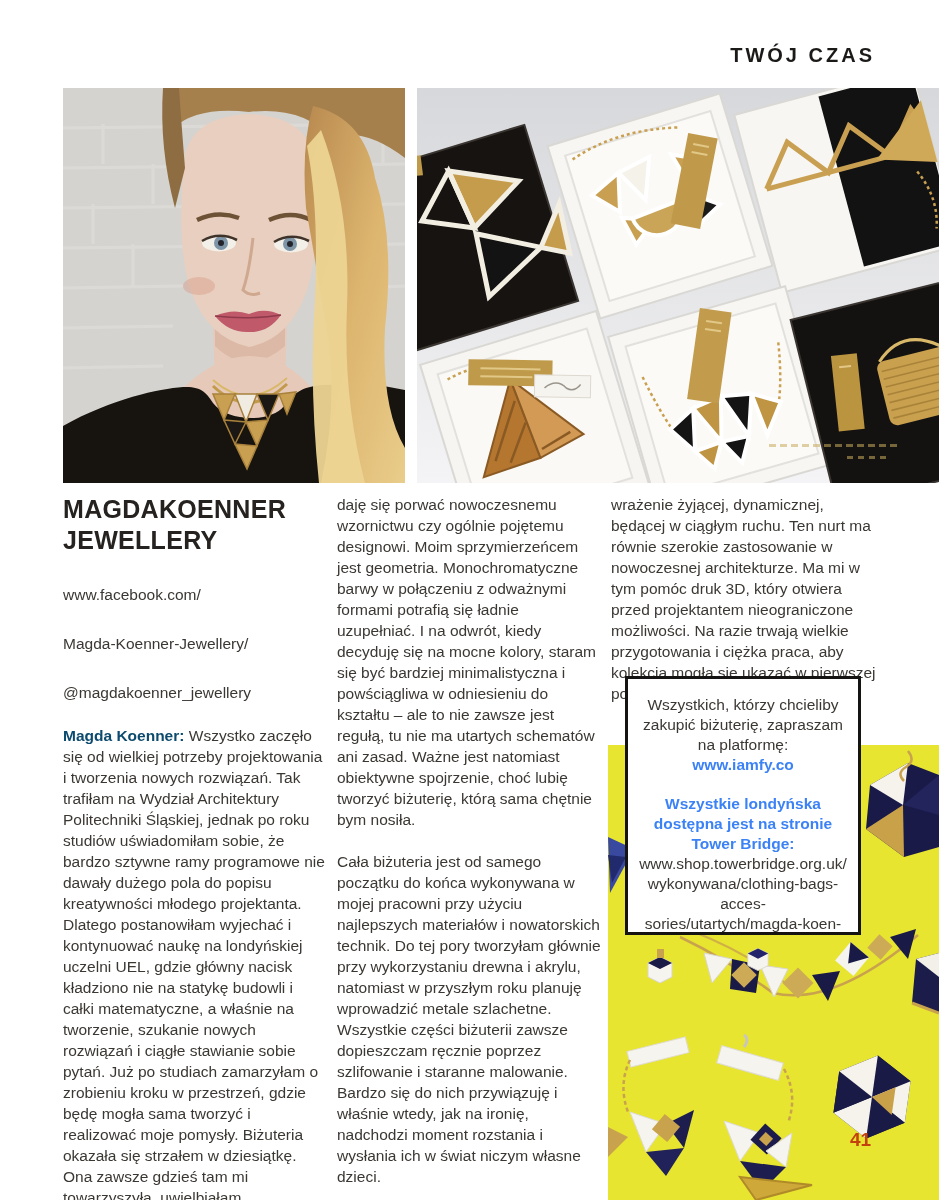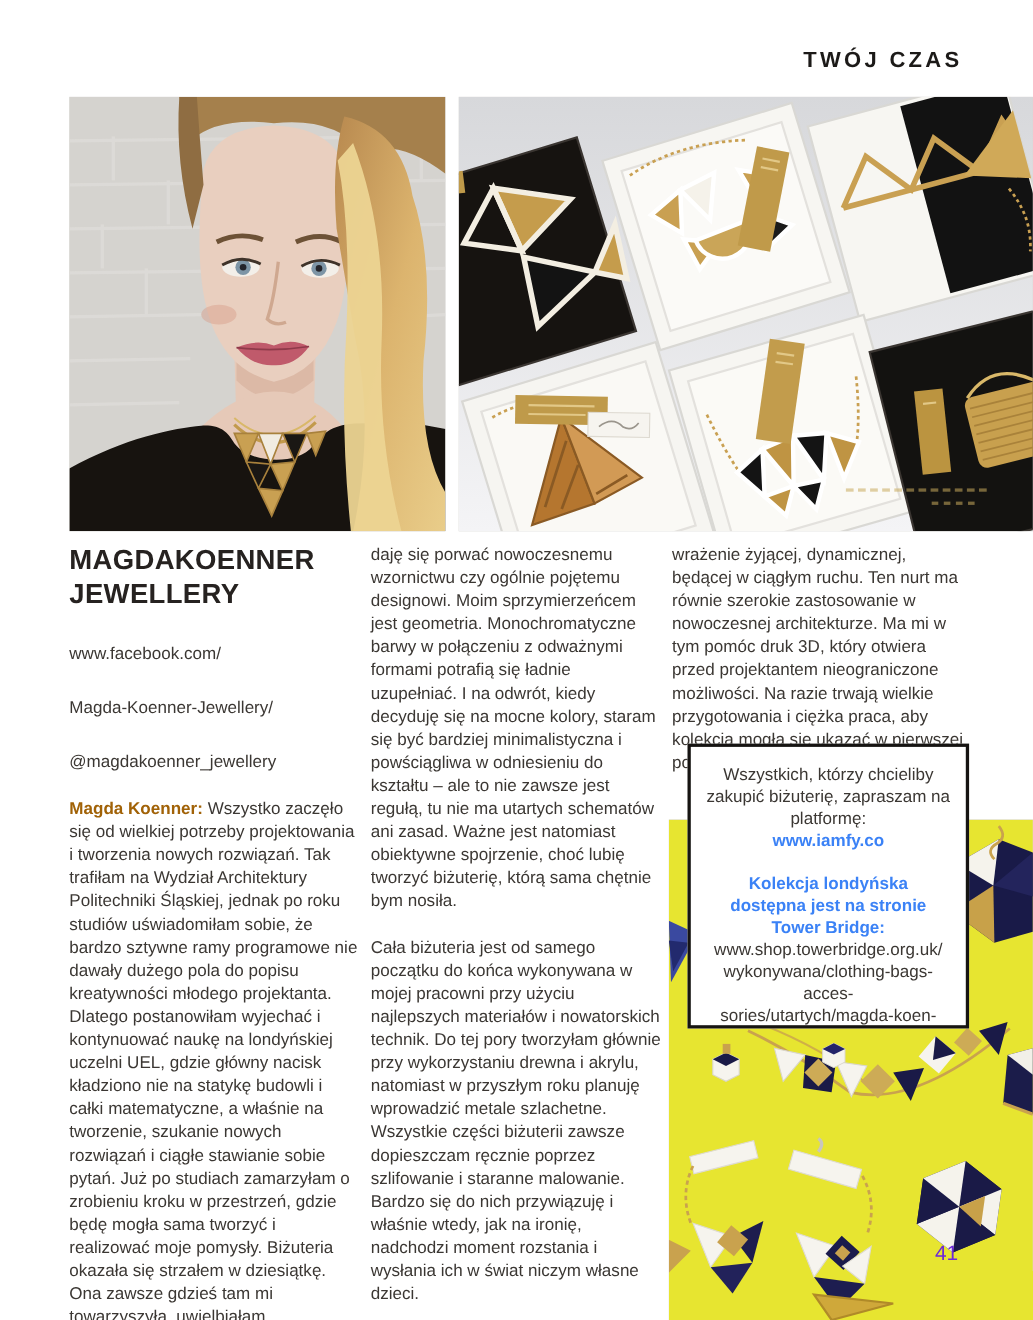--- a/index.html
+++ b/index.html
@@ -24,33 +24,33 @@
   .col p{margin:0 0 21px 0;}
   .col1{left:63px;width:262px;}
   .col2{left:337px;width:264px;}
   .col3{left:611px;width:268px;}
   .article-title{
     font-size:25px;line-height:31px;font-weight:800;letter-spacing:.3px;
     color:#262220;margin:0 0 20px 0;
   }
   .links{margin:0 0 22px 0;}
   .links div{line-height:21px;margin-top:28px;}
-  .lead{font-weight:700;color:#a16207;}
+  .lead{font-weight:700;color:#0c4a6e;}
   
   .callout{
-    left:625px;top:676px;width:256px;height:259px;box-sizing:border-box;
+    left:625px;top:676px;width:236px;height:259px;box-sizing:border-box;
     background:#ffffff;border:3px solid #161412;z-index:2;
     text-align:center;font-size:15.5px;line-height:20px;
     padding:16px 10px 10px 10px;overflow:hidden;
   }
   .callout .bold{font-weight:700;color:#3b82f6;}
   .callout .gap{height:19px;}
   
   .page-number{
-    left:850px;top:1129px;z-index:3;font-size:19px;font-weight:400;color:#6d28d9;
+    left:850px;top:1129px;z-index:3;font-size:19px;font-weight:700;color:#c2410c;
   }
 </style>
 </head>
 <body>
 
 <div class="abs section-header">TWÓJ CZAS</div>
 
 <div class="abs photo portrait">
   <svg width="342" height="395" viewBox="0 0 342 395">
     <defs>
@@ -366,21 +366,21 @@
     <polygon points="132,432 204,440 148,455" fill="#cfa83a" stroke="#b08a28" stroke-width="2"></polygon>
     <polygon points="0,382 20,392 0,412" fill="#c9a24e"></polygon>
   </svg>
 </div>
 
 <div class="abs callout">
   <div>Wszystkich, którzy chcieliby zakupić biżuterię, zapraszam na platformę:</div>
   <div class="bold">www.iamfy.co</div>
   <div class="gap"></div>
   <div class="bold">
-    <span>Kolekcja londyńska</span><br>
+    <span>Wszystkie londyńska</span><br>
     <span>dostępna jest na stronie</span><br>
     <span>Tower Bridge:</span>
   </div>
   <div>
     <span>www.shop.towerbridge.org.uk/</span><br>
     <span>wykonywana/clothing-bags-acces-</span><br>
     <span>sories/utartych/magda-koen-</span><br>
     <span>ner-bridge-necklace</span>
   </div>
 </div>

